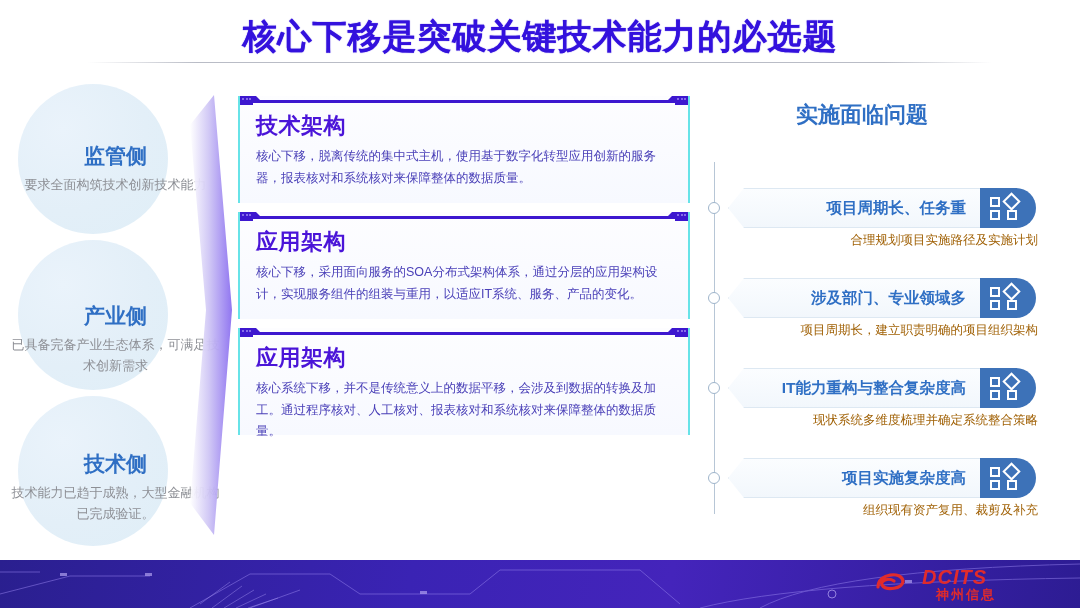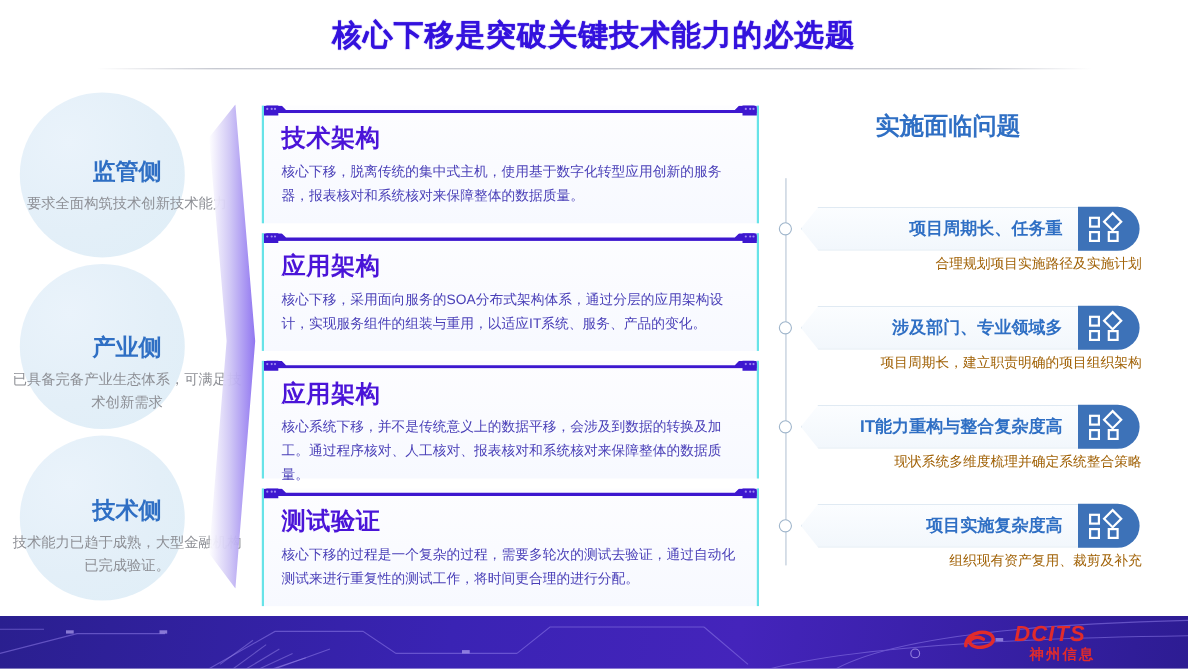--- a/index.html
+++ b/index.html
@@ -5,21 +5,21 @@
   html,body{margin:0;padding:0;}
   body{
     width:1080px;height:608px;overflow:hidden;position:relative;
     background:#ffffff;
     font-family:"Liberation Sans","DejaVu Sans",sans-serif;
   }
 
   
   #slide-title{
     position:absolute;left:0;top:14px;width:1080px;text-align:center;
-    font-size:27px;font-weight:bold;letter-spacing:1px;
+    font-size:34px;font-weight:bold;letter-spacing:1px;
     color:#3311dd;
     text-shadow:0 0 1px #3311dd;
     white-space:nowrap;
   }
   #title-rule{
     position:absolute;left:88px;top:62px;width:904px;height:1px;
     background:linear-gradient(90deg,rgba(180,180,190,0) 0%,#b9bcc6 12%,#b9bcc6 88%,rgba(180,180,190,0) 100%);
   }
 
   
@@ -217,35 +217,20 @@
       </div>
     <div class="card-corner r">
         <span></span>
         <span></span>
         <span></span>
       </div>
     <div class="card-title">应用架构</div>
     <div class="card-body">核心系统下移，并不是传统意义上的数据平移，会涉及到数据的转换及加工。通过程序核对、人工核对、报表核对和系统核对来保障整体的数据质量。</div>
   </div>
 
-  <div class="card" style="height:107px;">
-    <div class="card-topbar"></div>
-    <div class="card-corner l">
-        <span></span>
-        <span></span>
-        <span></span>
-      </div>
-    <div class="card-corner r">
-        <span></span>
-        <span></span>
-        <span></span>
-      </div>
-    <div class="card-title">测试验证</div>
-    <div class="card-body">核心下移的过程是一个复杂的过程，需要多轮次的测试去验证，通过自动化测试来进行重复性的测试工作，将时间更合理的进行分配。</div>
-  </div>
 
 </div>
 
 <div id="right-panel">
   <div id="right-heading">实施面临问题</div>
   <div id="tl-line"></div>
 
   <div class="tl-item" style="top:88px;">
     <div class="tl-dot"></div>
     <div class="tl-pill"></div>

